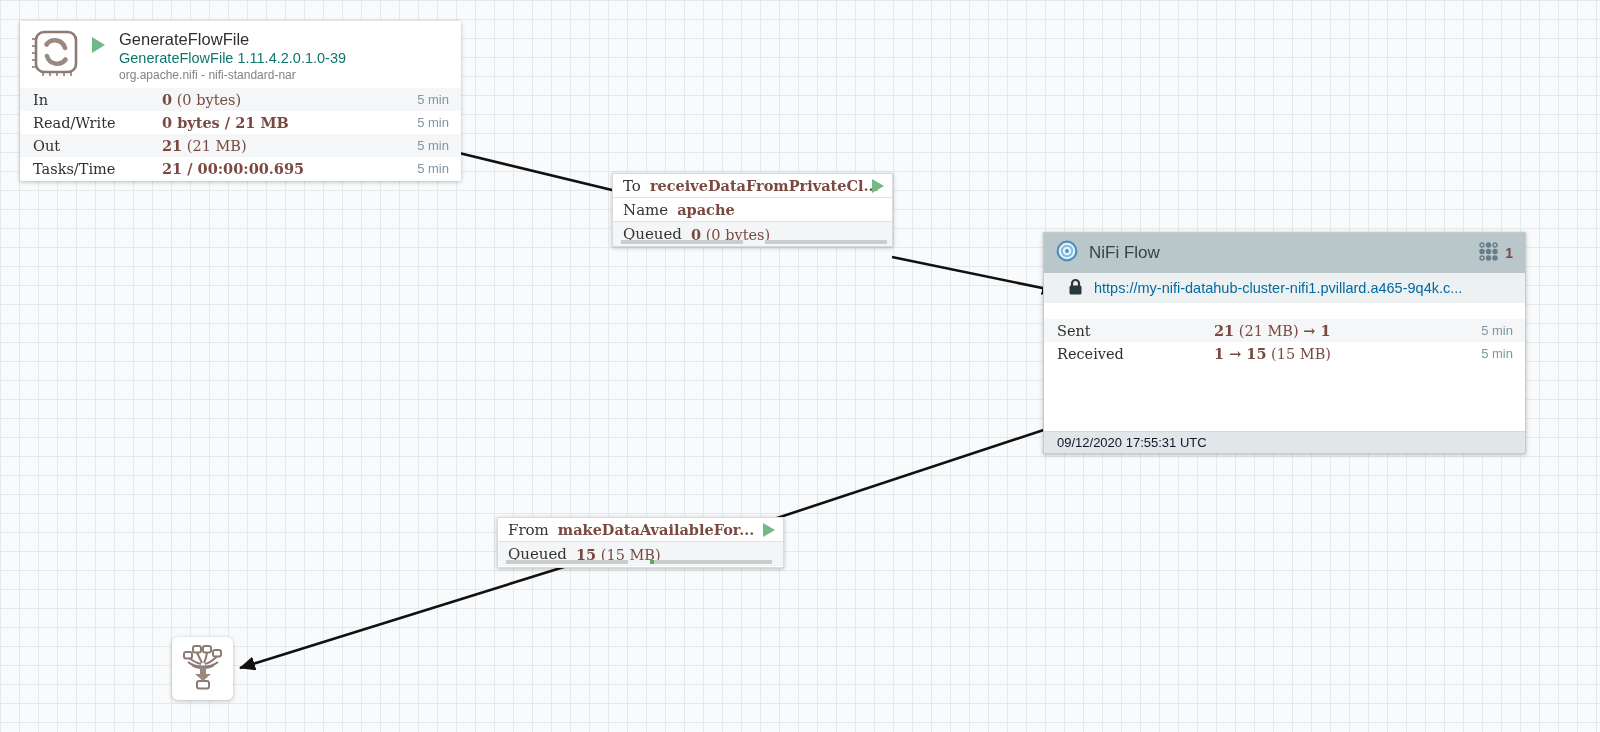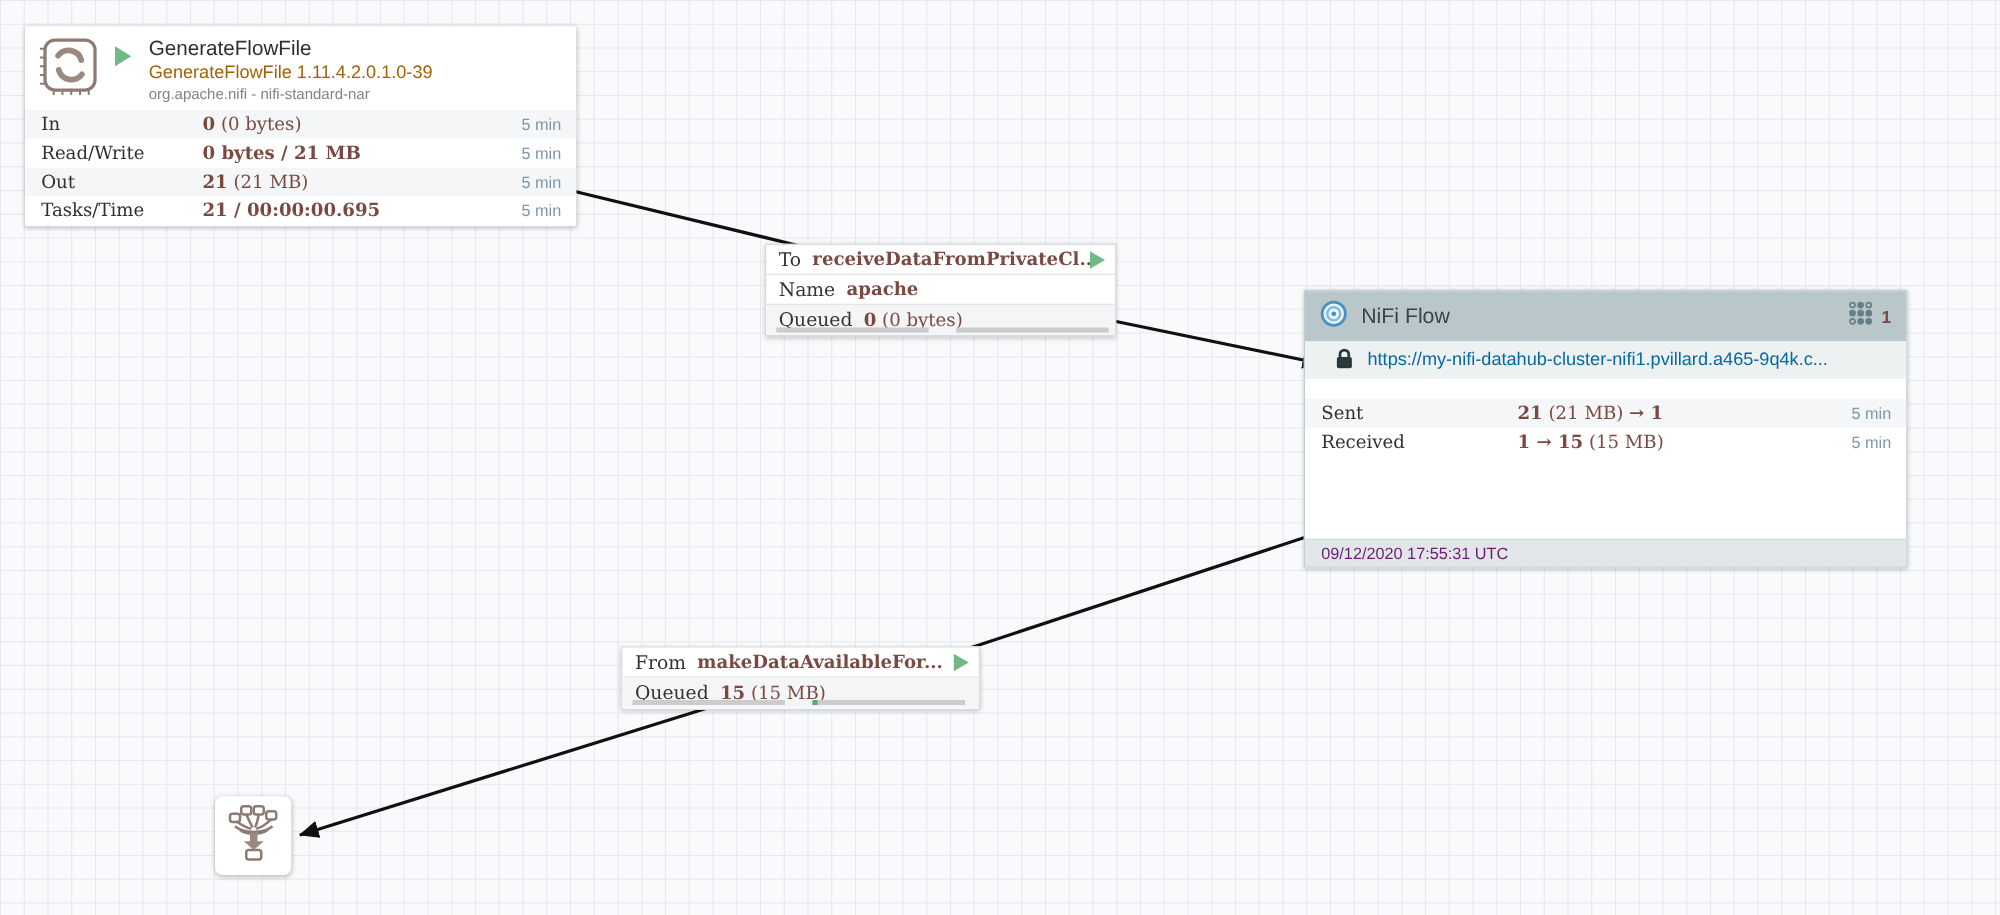--- a/index.html
+++ b/index.html
@@ -21,39 +21,39 @@
   
   .card {
     position:absolute; background:#fff; z-index:2;
     box-shadow:0 1px 4px rgba(0,0,0,.25);
   }
 
   
   #processor { left:20px; top:21px; width:441px; height:160px; border-radius:2px; }
   .proc-header { display:flex; align-items:flex-start; padding:8px 10px 4px 10px; height:67px; }
   .proc-title { font-size:16.5px; color:#2f2f2f; line-height:20px; }
-  .proc-type  { font-size:14.5px; color:#a16207; line-height:18px; }
+  .proc-type  { font-size:14.5px; color:#0f766e; line-height:18px; }
   .proc-bundle{ font-size:12px;  color:#838383; line-height:16px; }
   .play-tri {
     width:0; height:0; margin:8px 0 0 14px;
     border-left:13px solid #73b887; border-top:8px solid transparent; border-bottom:8px solid transparent;
   }
   .stat-row {
     display:flex; align-items:center; height:23px; padding:0 12px 0 13px;
     font-size:14.5px; color:#303030;gap:37px;
   }
   .stat-row.odd { background:#f4f6f7; }
   .stat-label { width:92px; flex-shrink:0; }
   .stat-value { flex:1; color:#7a4a42; white-space:nowrap; }
   .stat-value b { font-weight:700; }
   .stat-window { font-family:"Liberation Sans", sans-serif; font-size:13px; color:#7e98a5; }
 
   
   .conn { border:1px solid #d9dcde; }
-  #conn-to   { left:612px; top:195px; width:281px; height:74px; }
+  #conn-to   { left:612px; top:173px; width:281px; height:74px; }
   #conn-from { left:497px; top:517px; width:287px; height:51px; }
   .conn-row {
     position:relative; display:flex; align-items:center; height:24px; padding:0 10px;
     font-size:15px; color:#333; border-bottom:1px solid #e3e3e3;
   }
   .conn-row:last-child { border-bottom:none; }
   .conn-row .val { margin-left:9px; font-weight:700; color:#7a4a42; font-size:14.5px; white-space:nowrap; }
   .conn-row .val .n { font-weight:400; }
   .conn-row.gray { background:#f4f5f6; }
   .conn-tri {
@@ -75,21 +75,21 @@
   .rpg-url {
     display:flex; align-items:center; height:30px; background:#edf1f2; padding:0 13px;
     font-size:14.5px; color:#0369a1;
   }
   .rpg-url span { margin-left:11px; white-space:nowrap; }
   .rpg-stats { margin-top:16px; }
   #rpg .stat-label { width:120px; }
   .rpg-footer {
     position:absolute; left:0; right:0; bottom:0; height:22px; background:#e1e7e9;
     border-top:1px solid #d2dadc; display:flex; align-items:center; padding:0 13px;
-    font-size:13px; color:#701a75;
+    font-size:13px; color:#0f172a;
   }
 
   
   #funnel { left:172px; top:637px; width:61px; height:63px; border-radius:6px;
             display:flex; align-items:center; justify-content:center; }
 </style>
 </head>
 <body>
 
 <svg id="wires">

